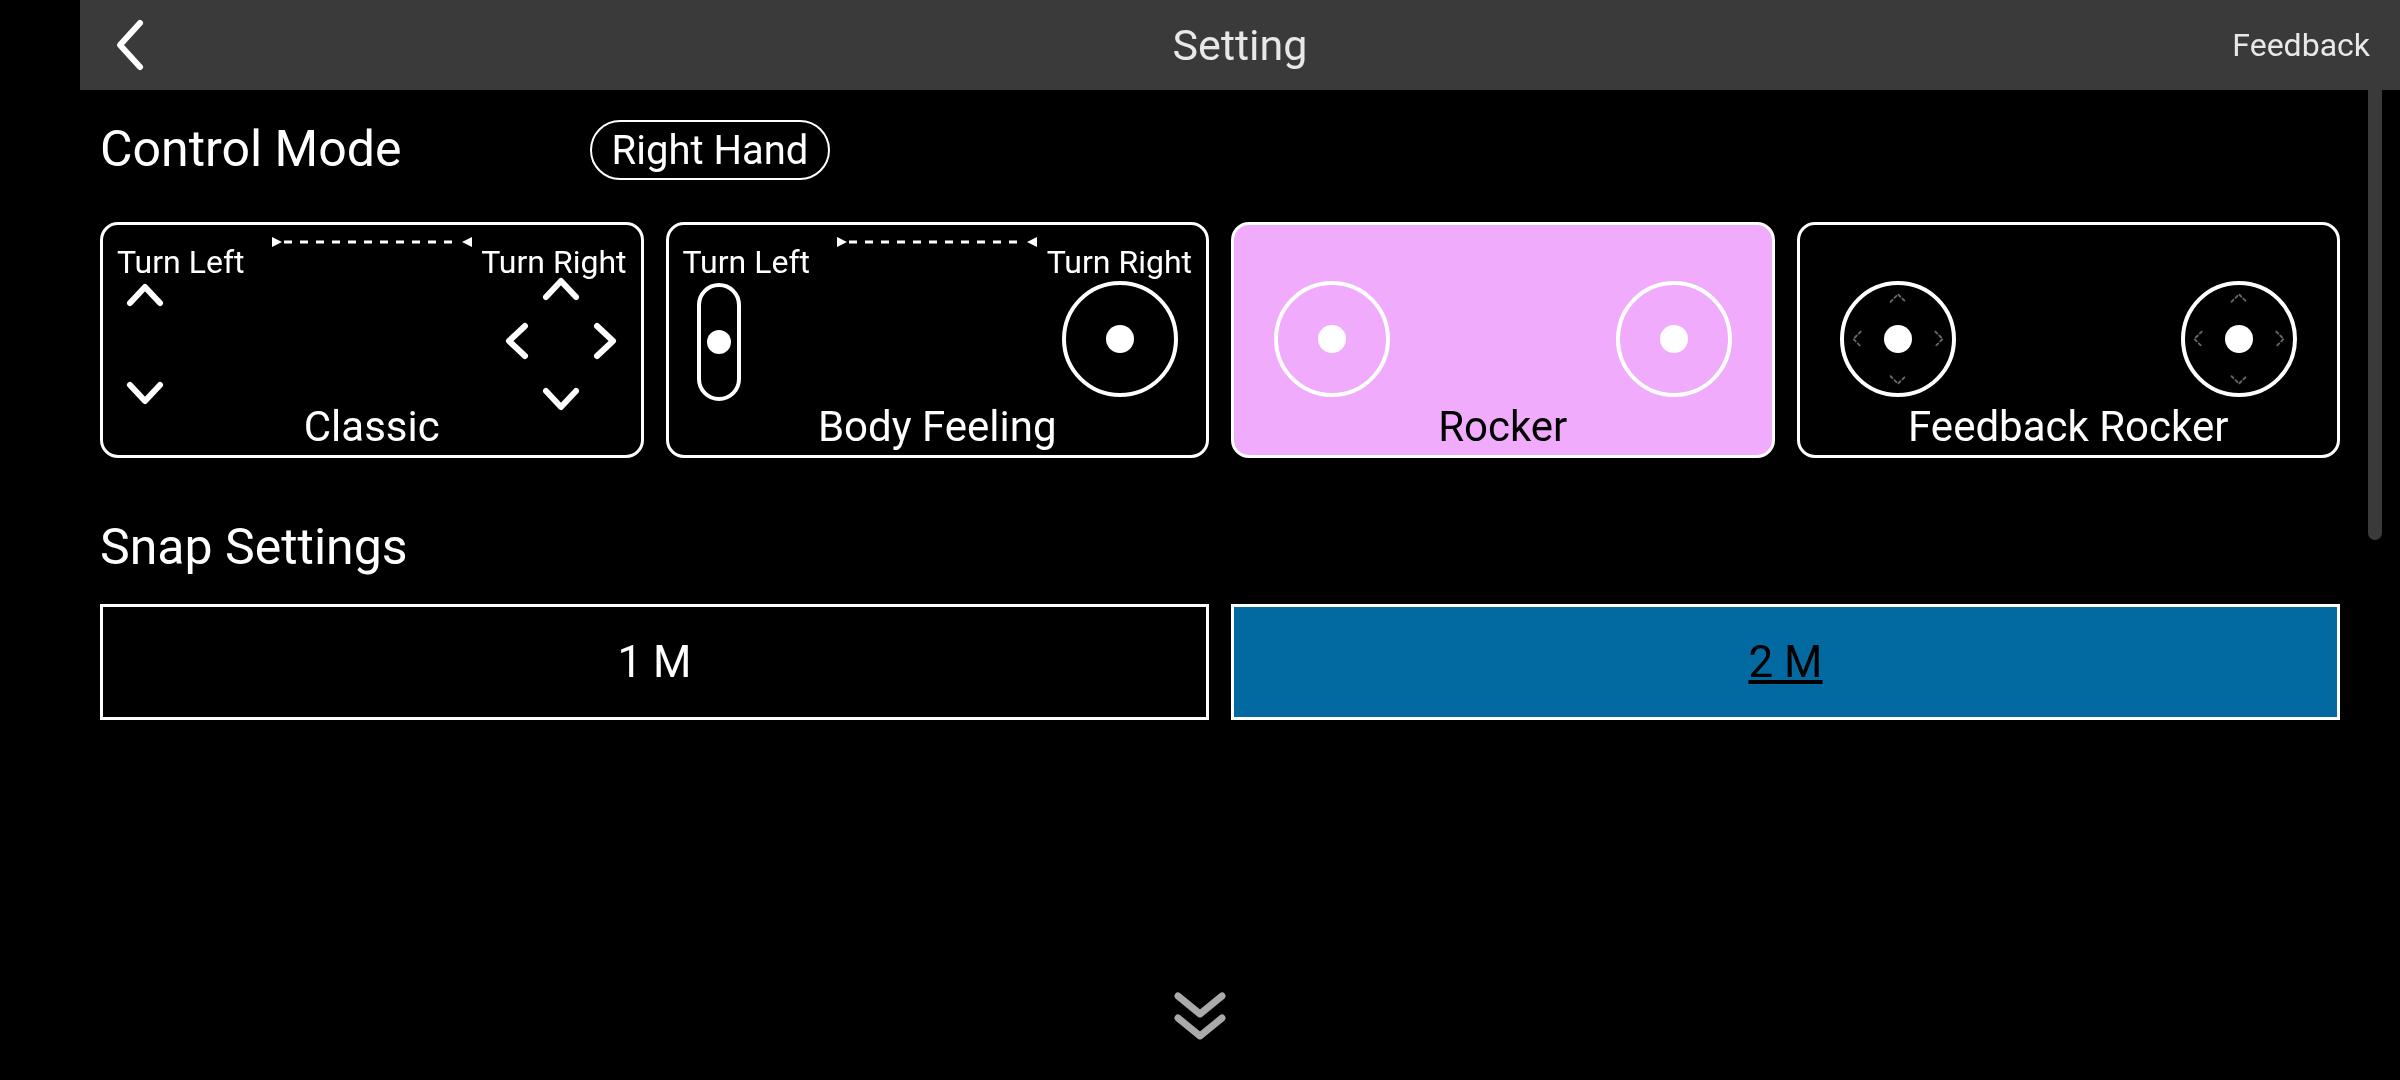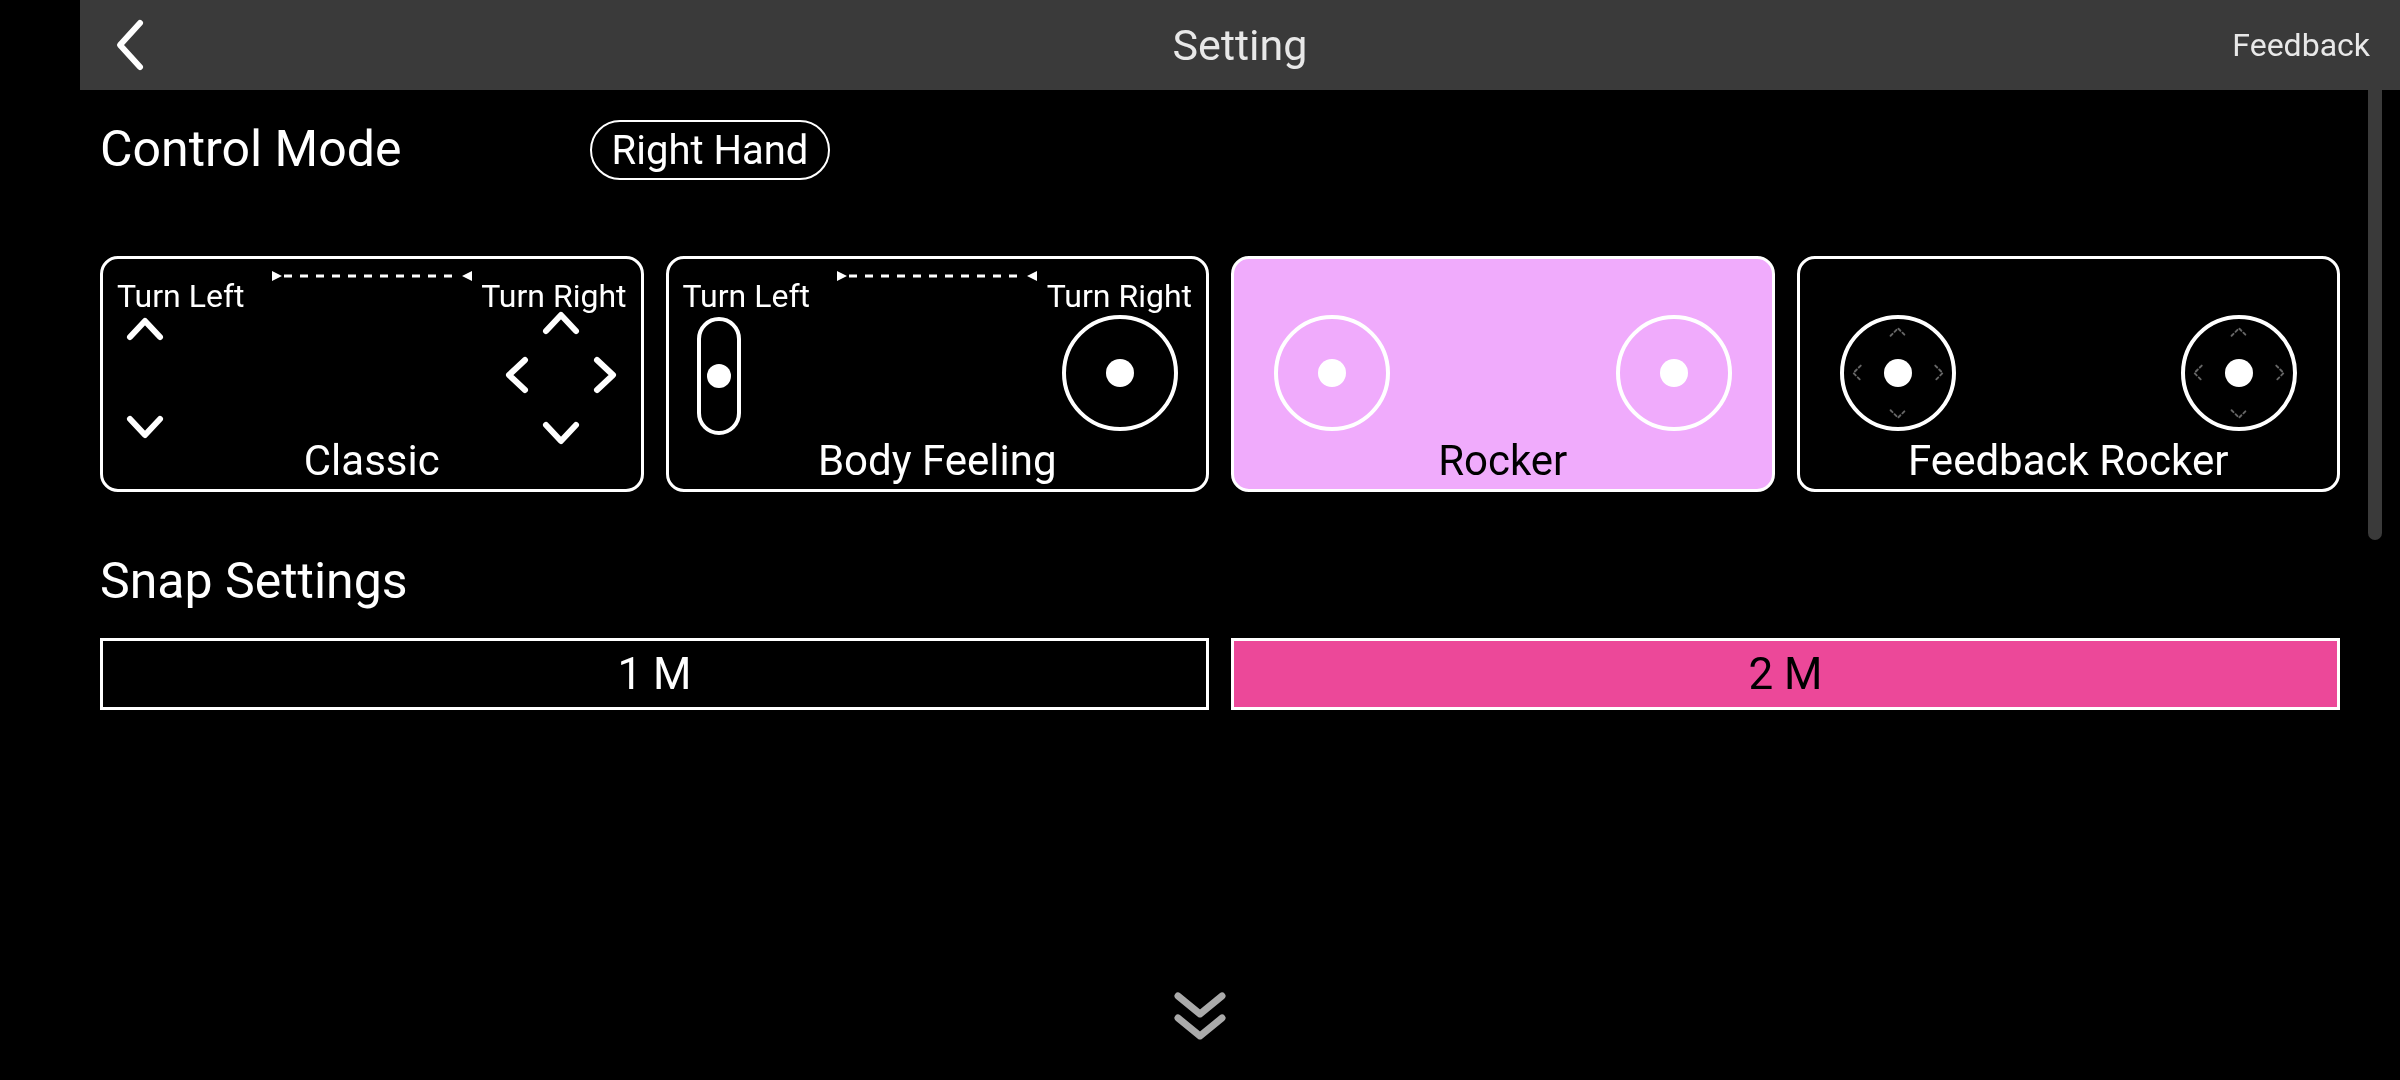--- a/index.html
+++ b/index.html
@@ -94,21 +94,21 @@
   .hand-seg.selected {
     background: #4e6269;
     color: #000;
   }
   .hand-seg + .hand-seg {
     border-left: 2px solid #fff;
   }
 
   
   .cards-row {
-    margin-top: 78px;
+    margin-top: 44px;
     display: flex;
     gap: 22px;
   }
   .mode-card {
     flex: 1;
     height: 236px;
     border: 3px solid #fff;
     border-radius: 18px;
     position: relative;
     background: #000;
@@ -193,32 +193,33 @@
 
   
   .snap-section { margin-top: 60px; }
   .snap-row {
     display: flex;
     gap: 22px;
     margin-top: 28px;
   }
   .snap-card {
     flex: 1;
-    height: 72px;
+    height: 116px;
     border: 3px solid #fff;
     background: #000;
     display: flex;
     align-items: center;
     justify-content: center;
     font-size: 44px;
     color: #fff;
   }
   .snap-card.selected {
-    background: #ec4899;
+    background: #0369a1;
     color: #000;
+    text-decoration: underline;
   }
 
   .double-chevron-down {
     position: absolute;
     left: 50%;
     bottom: 28px;
     transform: translateX(-50%);
     width: 840px;
     text-align: center;
   }

